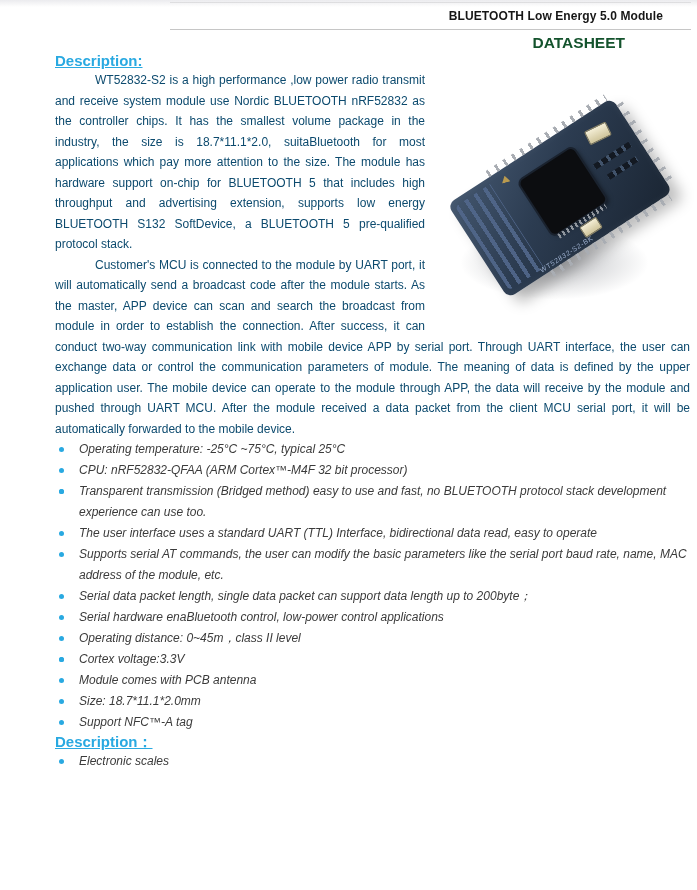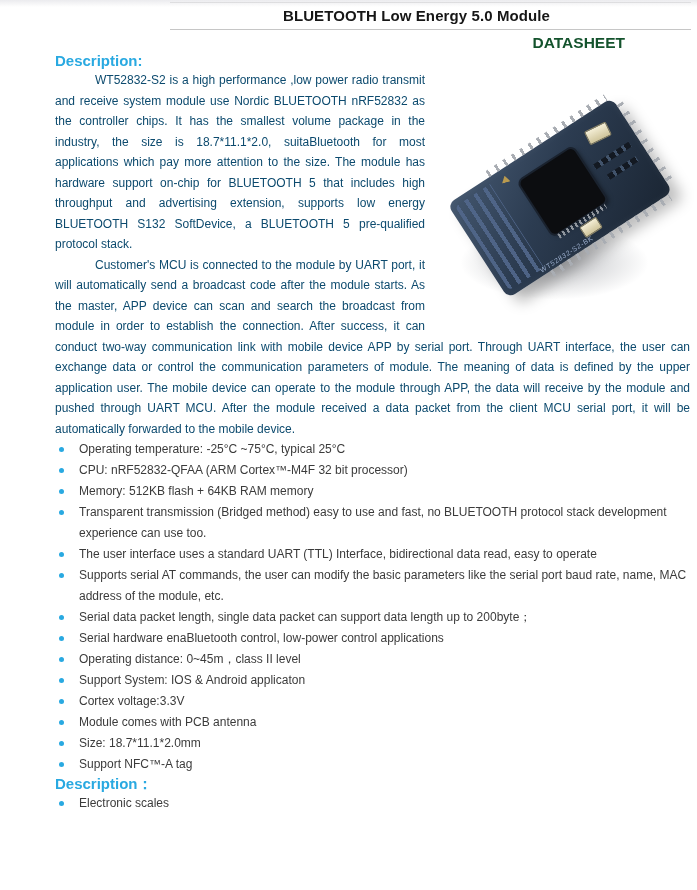--- a/index.html
+++ b/index.html
@@ -20,36 +20,36 @@
 
   
   .rule-band {
     margin: 2px 6px 0 170px;
     border-top: 1px solid #c6c6c6;
     border-bottom: 1px solid #c6c6c6;
     padding: 3px 28px 3px 0;
     text-align: right;
   }
   .doc-title {
-    font-size: 15px; font-weight: bold; color: #161616;
-    line-height: 20px; letter-spacing: 0.1px; text-align: center;
+    font-size: 12px; font-weight: bold; color: #161616;
+    line-height: 20px; letter-spacing: 0.1px;
   }
   .subtitle-row {
     margin: 0 6px 0 170px;
     text-align: right;
     padding: 3px 66px 0 0;
   }
   .doc-subtitle { font-size: 15.5px; font-weight: bold; color: #14532d; line-height: 19px; }
 
   
   main { padding: 0 7px 0 55px; }
   h2.sec-h {
     color: #29a9e1;
     font-size: 15px; font-weight: bold;
-    margin: 0; line-height: 18px;
+    margin: 0; line-height: 18px; text-decoration: underline;
   }
   .desc-h { margin: 7px 0 5px 0; }
   .feat-h { margin: 20px 0 7px 0; }
   .apps-h { margin: 17px 0 5px 0; }
 
   .desc p {
     margin: 0;
     font-size: 12px; line-height: 20.5px;
     text-align: justify;
     text-indent: 40px;
@@ -126,21 +126,21 @@
     clip-path: polygon(0 100%, 50% 0, 100% 100%);
   }
   .module-label {
     position: absolute; left: 42px; bottom: 2px;
     font-size: 7px; color: #9aadcb; letter-spacing: 0.7px;
     transform: skewX(-4deg);
     white-space: nowrap;
   }
 
   
-  ul.blist { list-style: none; margin: 0; padding: 0; }
+  ul.blist { list-style: none; margin: 0; padding: 0; font-style: italic; }
   ul.blist li {
     position: relative;
     padding-left: 24px;
     font-size: 12px; line-height: 21px;
     color: #3b3b3b;
   }
   .dot {
     position: absolute; left: 4px; top: 8px;
     width: 5px; height: 5px; border-radius: 50%;
     background: #29a9e1;
@@ -186,28 +186,28 @@
     </figure>
 
     <p>WT52832-S2 is a high performance ,low power radio transmit and receive system module use Nordic BLUETOOTH nRF52832 as the controller chips. It has the smallest volume package in the industry, the size is 18.7*11.1*2.0, suitaBluetooth for most applications which pay more attention to the size. The module has hardware support on-chip for BLUETOOTH 5 that includes high throughput and advertising extension, supports low energy BLUETOOTH S132 SoftDevice, a BLUETOOTH 5 pre-qualified protocol stack.</p>
     <p>Customer's MCU is connected to the module by UART port, it will automatically send a broadcast code after the module starts. As the master, APP device can scan and search the broadcast from module in order to establish the connection. After success, it can conduct two-way communication link with mobile device APP by serial port. Through UART interface, the user can exchange data or control the communication parameters of module. The meaning of data is defined by the upper application user. The mobile device can operate to the module through APP, the data will receive by the module and pushed through UART MCU. After the module received a data packet from the client MCU serial port, it will be automatically forwarded to the mobile device.</p>
   </section>
 
   <section>
     <ul class="blist">
       <li><span class="dot"></span><span>Operating temperature: -25°C ~75°C, typical 25°C</span></li>
       <li><span class="dot"></span><span>CPU: nRF52832-QFAA (ARM Cortex™-M4F 32 bit processor)</span></li>
-      <li><span class="dot"></span><span>Memory: 512KB flash + 64KB RAM memory</span></li>
+      <li><span class="dot"></span></li>
       <li><span class="dot"></span><span>Transparent transmission (Bridged method) easy to use and fast, no BLUETOOTH protocol stack development experience can use too.</span></li>
       <li><span class="dot"></span><span>The user interface uses a standard UART (TTL) Interface, bidirectional data read, easy to operate</span></li>
       <li><span class="dot"></span><span>Supports serial AT commands, the user can modify the basic parameters like the serial port baud rate, name, MAC address of the module, etc.</span></li>
       <li><span class="dot"></span><span>Serial data packet length, single data packet can support data length up to 200byte；</span></li>
       <li><span class="dot"></span><span>Serial hardware enaBluetooth control, low-power control applications</span></li>
       <li><span class="dot"></span><span>Operating distance: 0~45m，class II level</span></li>
-      <li><span class="dot"></span><span>Support System: IOS &amp; Android applicaton</span></li>
+      <li><span class="dot"></span></li>
       <li><span class="dot"></span><span>Cortex voltage:3.3V</span></li>
       <li><span class="dot"></span><span>Module comes with PCB antenna</span></li>
       <li><span class="dot"></span><span>Size: 18.7*11.1*2.0mm</span></li>
       <li><span class="dot"></span><span>Support NFC™-A tag</span></li>
     </ul>
   </section>
 
   <section>
     <h2 class="sec-h apps-h">Description：</h2>
     <ul class="blist">

